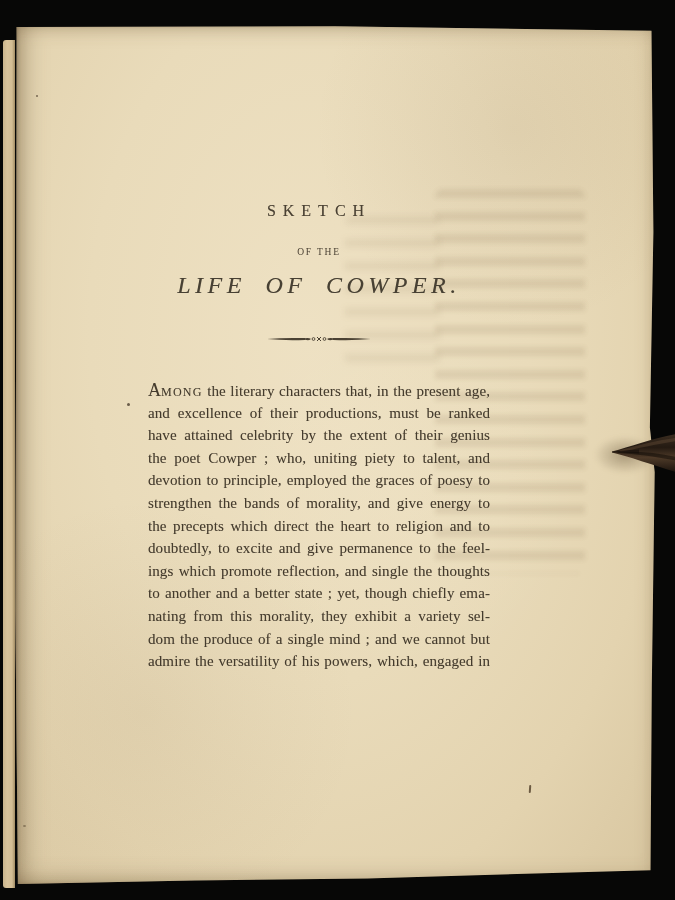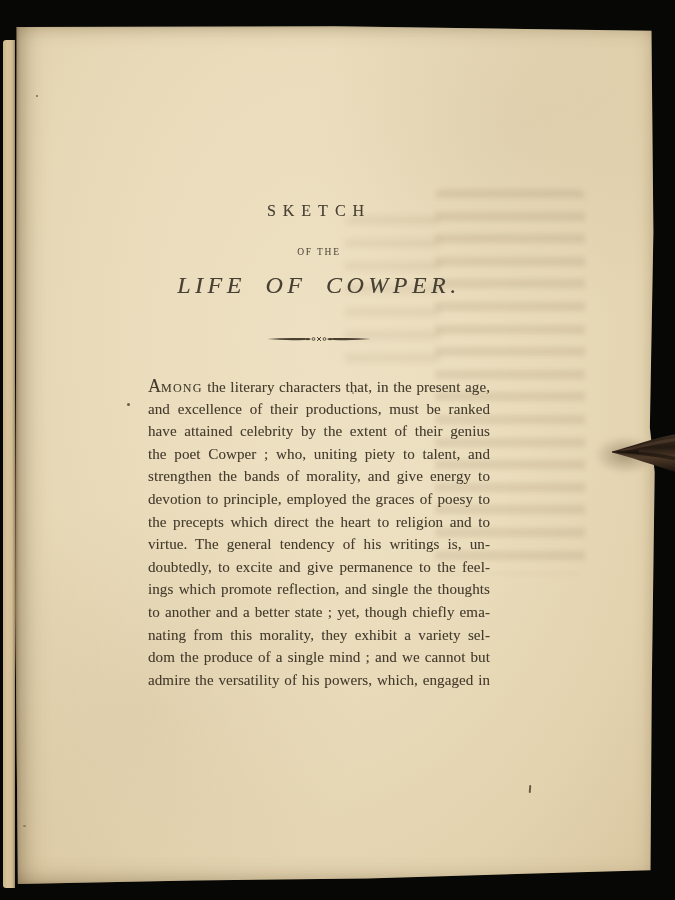--- a/index.html
+++ b/index.html
@@ -72,21 +72,21 @@
     position:absolute;top:246px;width:100%;text-align:center;
     font-size:24px;letter-spacing:4.5px;word-spacing:9px;color:#474033;
     text-shadow:.2px .2px 0 rgba(71,64,51,.35);
     font-style:italic;
   }
   .ornament{
     position:absolute;top:308px;width:100%;text-align:center;line-height:0;
   }
   .para{
     position:absolute;top:350px;left:0;width:342px;
-    font-size:15px;line-height:21px;color:#443b2d;
+    font-size:15px;line-height:28px;color:#443b2d;
     text-shadow:.2px .2px 0 rgba(68,59,45,.28);
   }
   .line{
     display:block;height:22.6px;overflow:visible;
     text-align:justify;text-align-last:justify;
     word-spacing:.5px;letter-spacing:.1px;white-space:normal;
   }
   .lead-cap{font-size:18px;}
   .lead-sc{font-size:12px;letter-spacing:1.2px;}
   
@@ -129,24 +129,23 @@
         <circle cx="57.5" cy="5" r="1.4" fill="none" stroke="#4a4133" stroke-width="0.9"></circle>
         <path d="M50 3 L54 7 M54 3 L50 7" stroke="#4a4133" stroke-width="1"></path>
       </svg>
     </div>
 
     <div class="para">
       <span class="line"><span class="lead-cap">A</span><span class="lead-sc">MONG</span><span> the literary characters that, in the present age,</span></span>
       <span class="line">and excellence of their productions, must be ranked</span>
       <span class="line">have attained celebrity by the extent of their genius</span>
       <span class="line">the poet Cowper ; who, uniting piety to talent, and</span>
+      <span class="line">devotion to principle, employed the graces of poesy to</span>
       <span class="line">strengthen the bands of morality, and give energy to</span>
-      <span class="line">devotion to principle, employed the graces of poesy to</span>
       <span class="line">the precepts which direct the heart to religion and to</span>
-      <span class="line">virtue. The general tendency of his writings is, un-</span>
       <span class="line">doubtedly, to excite and give permanence to the feel-</span>
       <span class="line">ings which promote reflection, and single the thoughts</span>
       <span class="line">to another and a better state ; yet, though chiefly ema-</span>
       <span class="line">nating from this morality, they exhibit a variety sel-</span>
       <span class="line">dom the produce of a single mind ; and we cannot but</span>
       <span class="line">admire the versatility of his powers, which, engaged in</span>
     </div>
   </div>
 </div>
 

